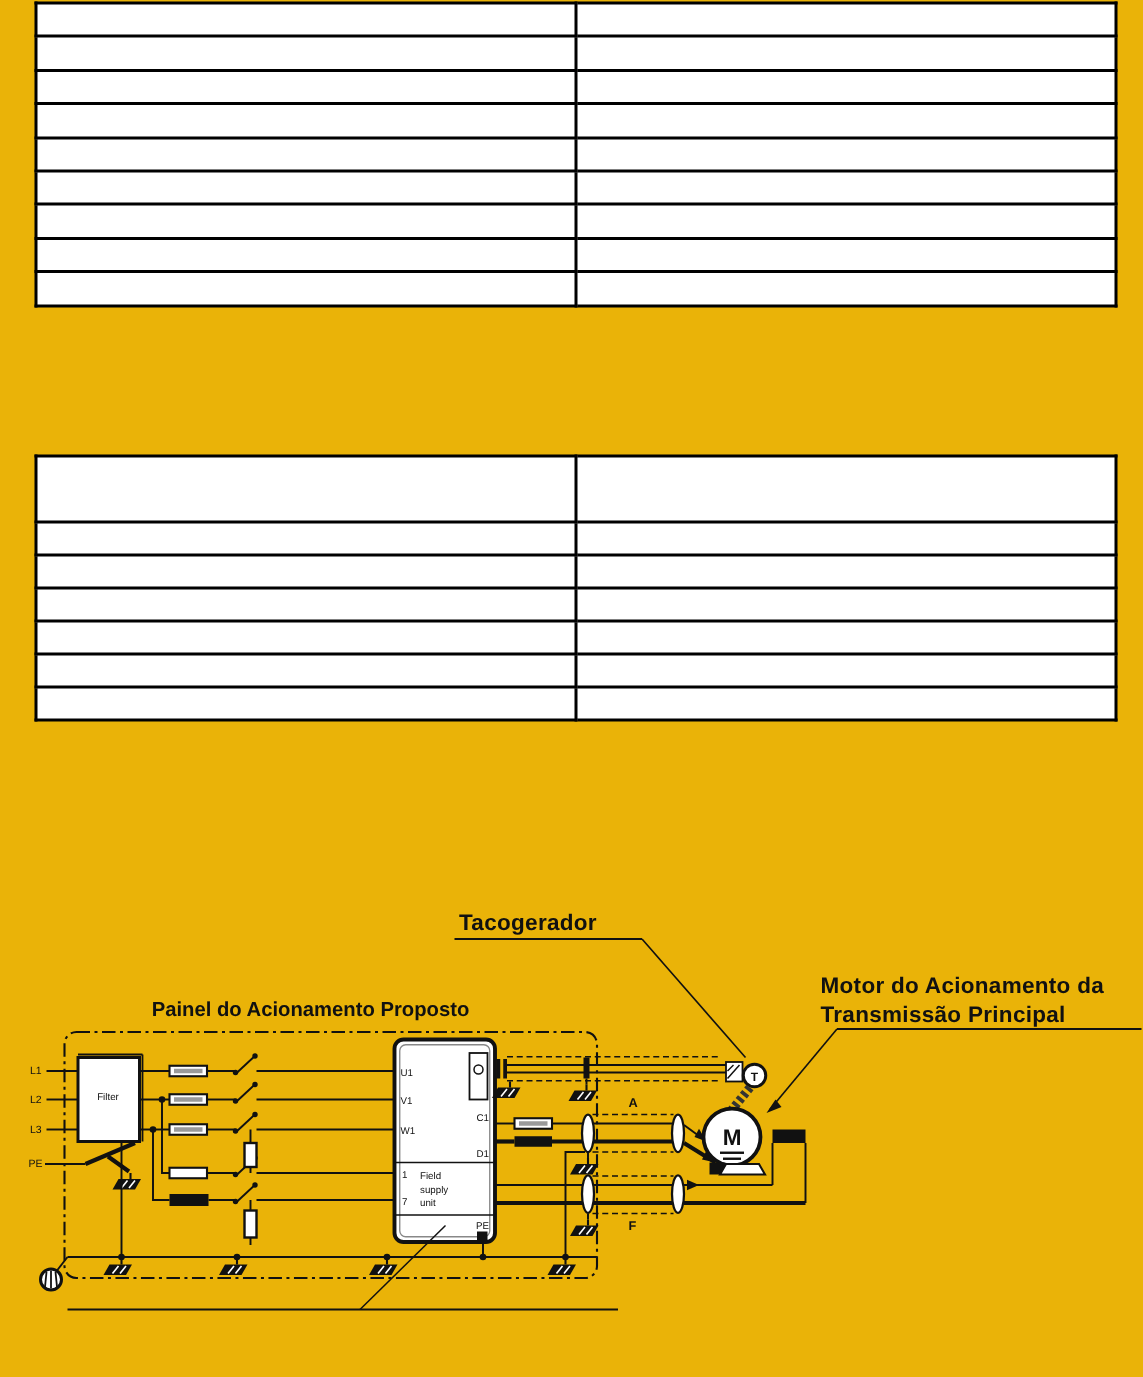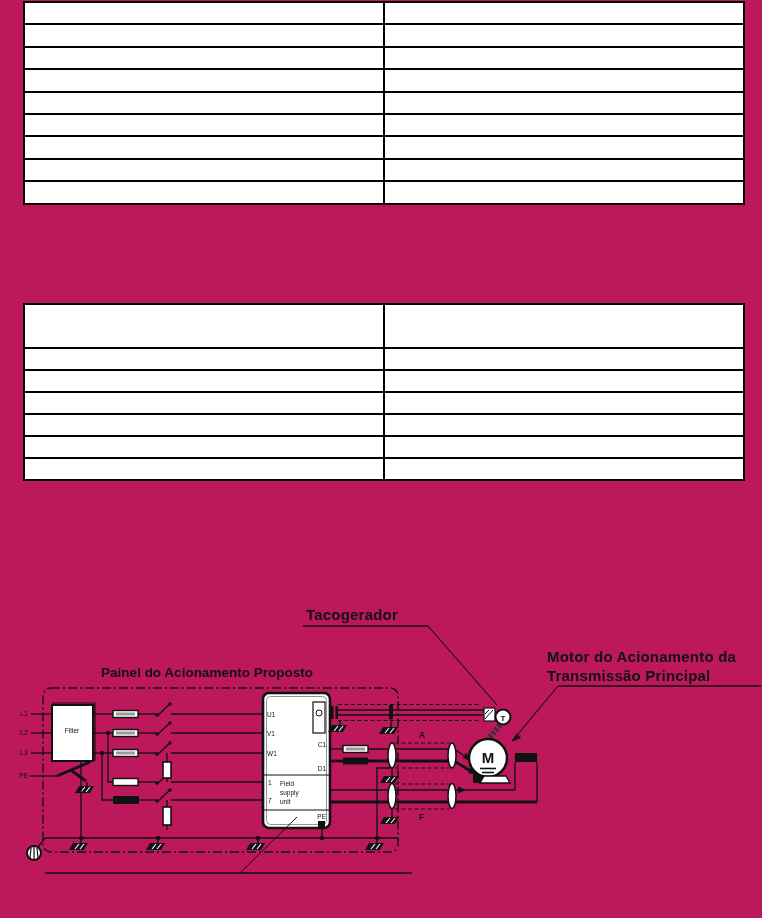--- a/index.html
+++ b/index.html
@@ -1,17 +1,17 @@
 <!DOCTYPE html>
 <html><head>
 <meta charset="utf-8">
 <style>
   html,body{margin:0;padding:0;background:#fff;}
   #page{
-    position:relative;width:762px;height:918px;background:#be185d;overflow:hidden;
+    position:relative;width:762px;height:918px;background:#eab308;overflow:hidden;
     font-family:"Liberation Sans",sans-serif;color:#111;
   }
   
   .doc-table{position:absolute;left:23px;border-collapse:collapse;table-layout:fixed;width:722px;}
   .doc-table td{border:2px solid #000;background:#fff;padding:0;}
   #table1{top:1px;}
   #table1 td{height:20.4px;}
   #table2{top:303px;}
   #table2 tr.tall td{height:42px;}
   #table2 td{height:20px;}

